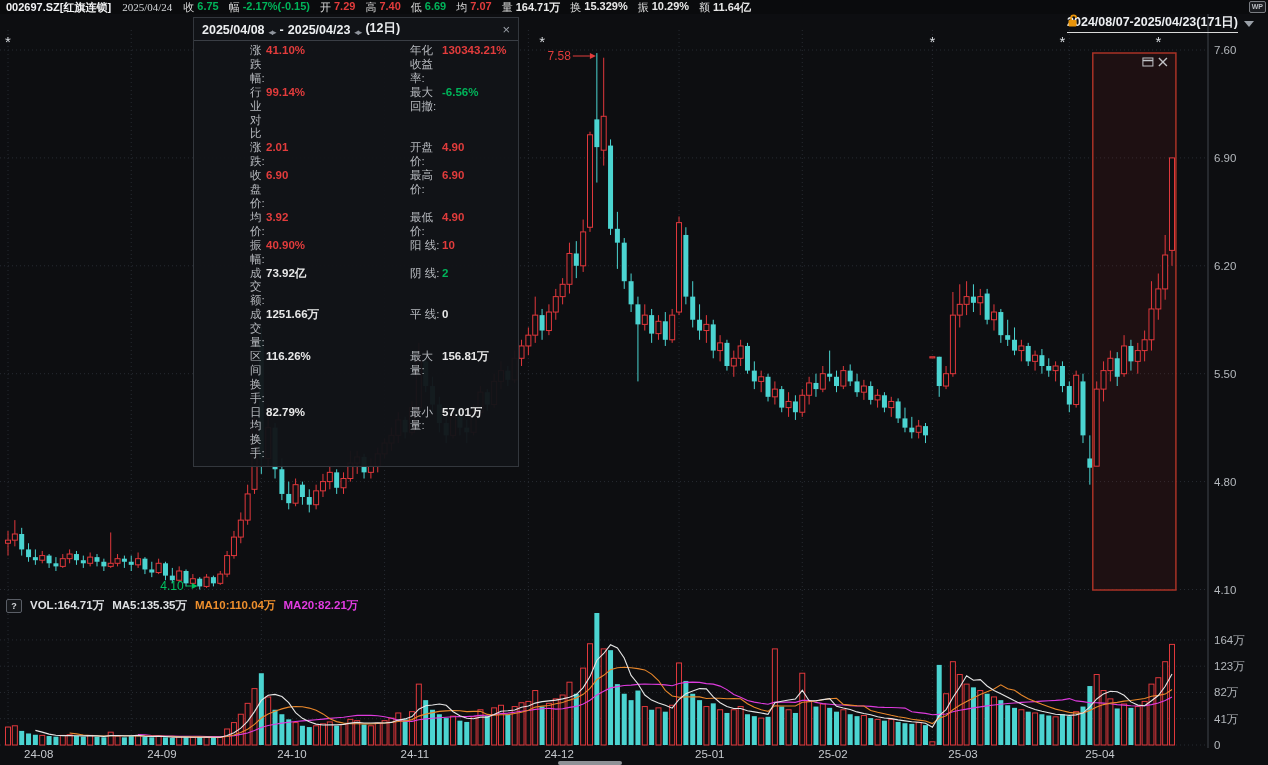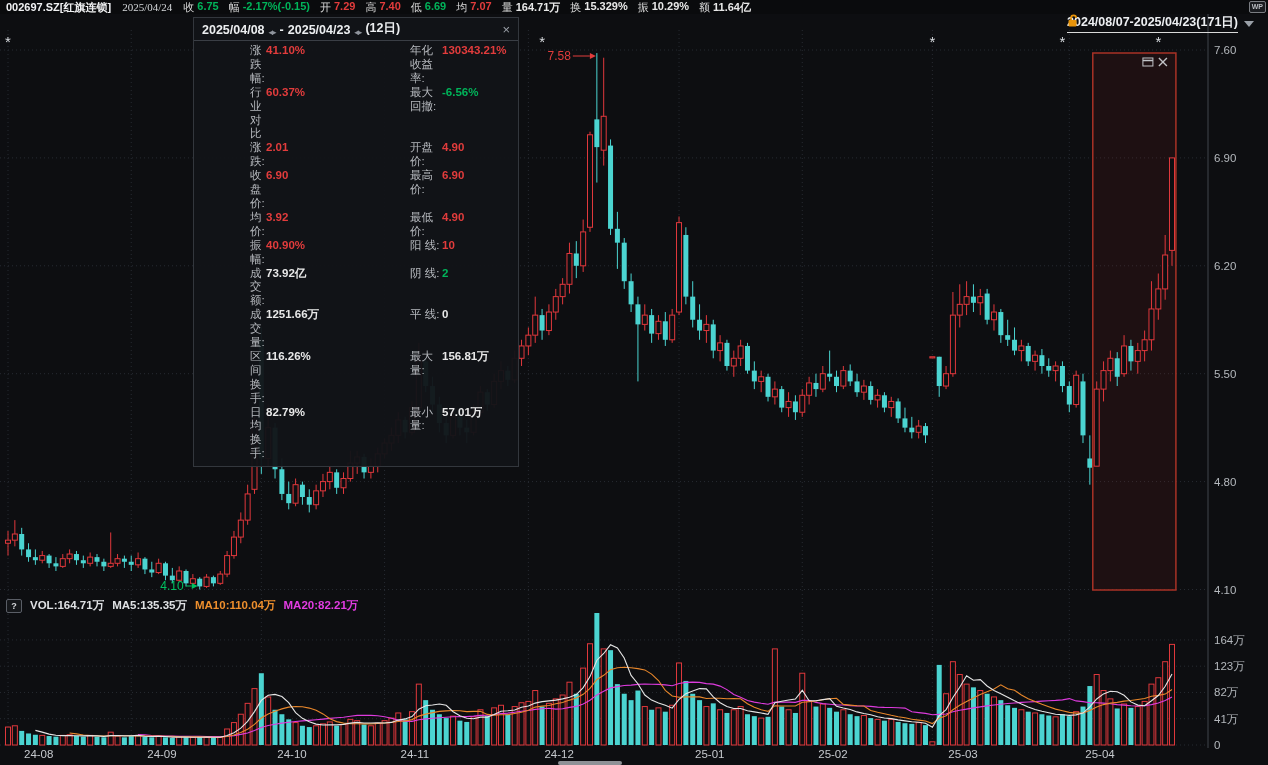--- a/index.html
+++ b/index.html
@@ -709,21 +709,21 @@
       <span class="stepper">◂▸</span>
       <span>(12日)</span>
       <span class="panel-close">×</span>
     </div>
     <div class="panel-grid" id="panel-grid">
         <div class="pl">涨跌幅:</div>
         <div class="pv left c-r">41.10%</div>
         <div class="pl">年化收益率:</div>
         <div class="pv c-r">130343.21%</div>
         <div class="pl">行业对比</div>
-        <div class="pv left c-r">60.37%</div>
+        <div class="pv left c-r">99.14%</div>
         <div class="pl">最大回撤:</div>
         <div class="pv c-g">-6.56%</div>
         <div class="pl">涨 跌:</div>
         <div class="pv left c-r">2.01</div>
         <div class="pl">开盘价:</div>
         <div class="pv c-r">4.90</div>
         <div class="pl">收盘价:</div>
         <div class="pv left c-r">6.90</div>
         <div class="pl">最高价:</div>
         <div class="pv c-r">6.90</div>

